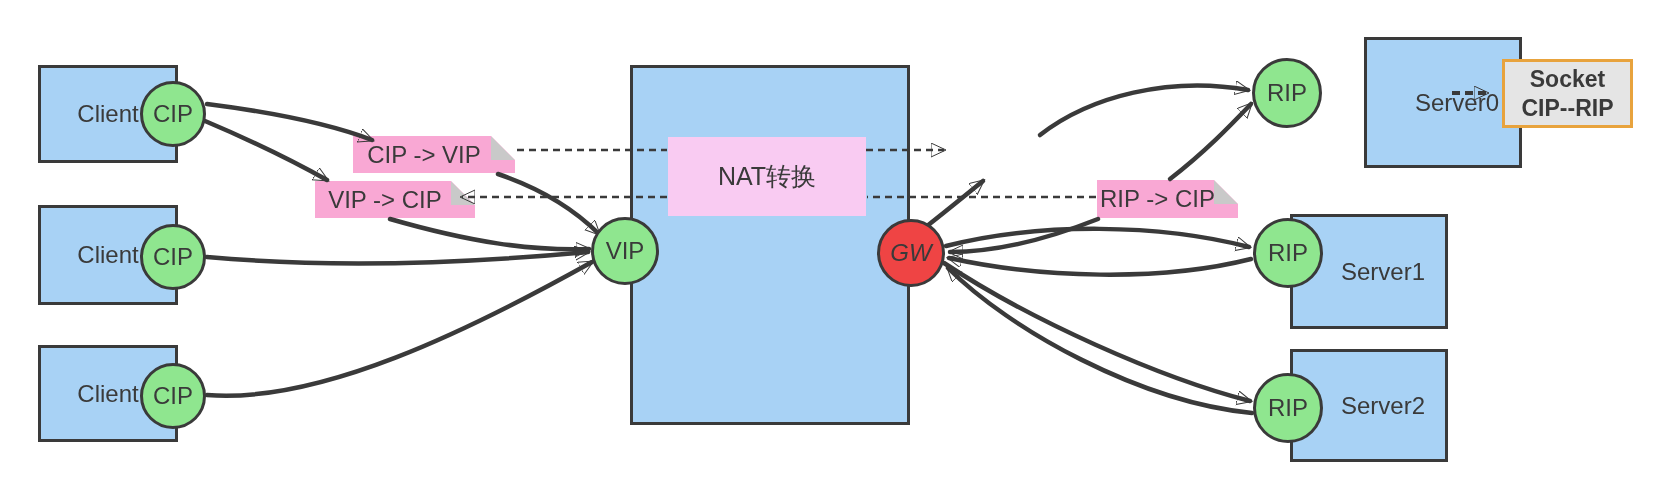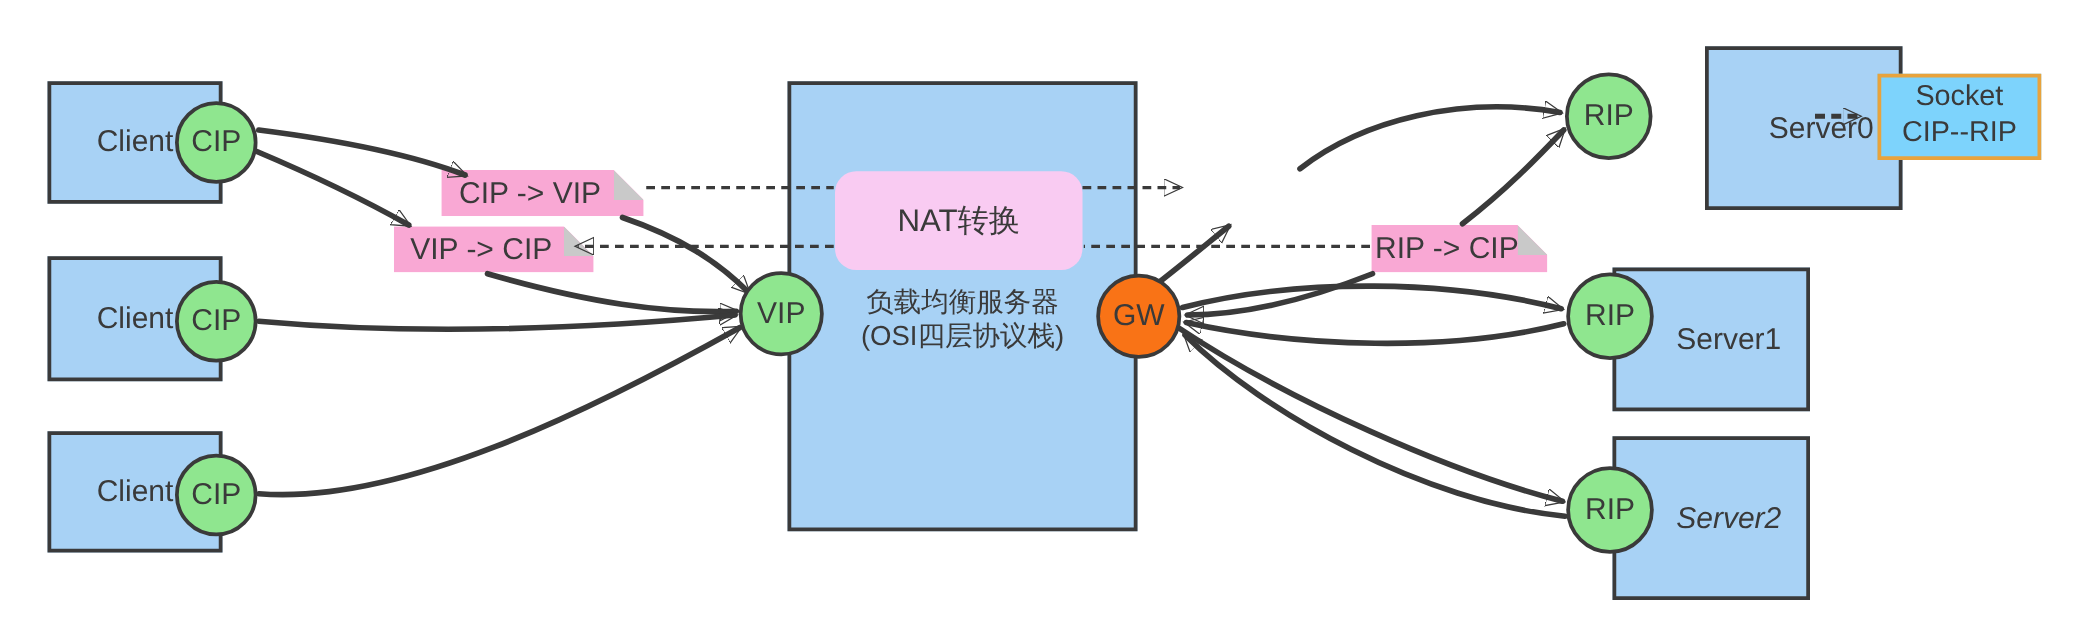--- a/index.html
+++ b/index.html
@@ -10,42 +10,42 @@
   .box-blue{
     position:absolute;background:#a8d2f5;border:3px solid #3a3a3a;
     display:flex;align-items:center;justify-content:center;
     font-size:24px;box-sizing:border-box;
   }
   .node-circle{
     position:absolute;border-radius:50%;border:3px solid #3a3a3a;
     display:flex;align-items:center;justify-content:center;
     font-size:24px;box-sizing:border-box;background:#8fe68f;z-index:6;
   }
-  .node-red{background:#f97316;}
+  .node-red{background:#ef4444;font-style:italic;}
   .nat-box{
     position:absolute;background:#f9cbf2;display:flex;align-items:center;justify-content:center;
     font-size:25px;z-index:3;
   }
   .lb-title{
     position:absolute;text-align:center;font-size:22px;line-height:27px;z-index:3;
   }
   .note{
     position:absolute;background:#f9a8d4;z-index:4;
     clip-path:polygon(0 0,calc(100% - 24px) 0,100% 24px,100% 100%,0 100%);
     display:flex;align-items:center;justify-content:center;
     font-size:24px;box-sizing:border-box;padding-right:20px;
   }
   .note .flap{
     position:absolute;top:0;right:0;width:24px;height:24px;background:#c9c9c9;
     clip-path:polygon(0 0,100% 100%,0 100%);
   }
   .socket-box{
-    position:absolute;background:#7dd3fc;border:3px solid #e8a33d;
-    display:flex;flex-direction:column;align-items:center;
-    font-size:23px;line-height:29px;box-sizing:border-box;z-index:4;
+    position:absolute;background:#e5e5e5;border:3px solid #e8a33d;
+    display:flex;flex-direction:column;align-items:center;justify-content:center;
+    font-size:23px;line-height:29px;box-sizing:border-box;z-index:4;font-weight:bold;
   }
   .server-label{padding-left:28px;}
   svg.wires{position:absolute;left:0;top:0;z-index:5;pointer-events:none;}
   svg.wires path{fill:none;stroke:#3a3a3a;}
   .curve{stroke-width:4.5px;stroke-linecap:round;}
   .dash{stroke-width:2.6px;stroke-dasharray:7 5;}
   .dash-thick{stroke-width:4px;stroke-dasharray:8 5;}
 </style>
 </head>
 <body>
@@ -56,35 +56,31 @@
     <span>Client</span>
   </div>
   <div class="box-blue" style="left:38px;top:205px;width:140px;height:100px;">
     <span>Client</span>
   </div>
   <div class="box-blue" style="left:38px;top:345px;width:140px;height:97px;">
     <span>Client</span>
   </div>
 
   <div class="box-blue" style="left:630px;top:65px;width:280px;height:360px;"></div>
-  <div class="nat-box" style="left:668px;top:137px;width:198px;height:79px;border-radius:17px;">
+  <div class="nat-box" style="left:668px;top:137px;width:198px;height:79px;">
     <span>NAT转换</span>
-  </div>
-  <div class="lb-title" style="left:630px;top:228px;width:280px;">
-    <div>负载均衡服务器</div>
-    <div>(OSI四层协议栈)</div>
   </div>
 
   <div class="box-blue" style="left:1364px;top:37px;width:158px;height:131px;">
     <span class="server-label">Server0</span>
   </div>
   <div class="box-blue" style="left:1290px;top:193px;width:158px;height:115px;margin-top:21px;">
     <span class="server-label">Server1</span>
   </div>
-  <div class="box-blue" style="left:1290px;top:349px;width:158px;height:131px;font-style:italic;">
+  <div class="box-blue" style="left:1290px;top:349px;width:158px;height:113px;">
     <span class="server-label">Server2</span>
   </div>
 
   <div class="socket-box" style="left:1502px;top:59px;width:131px;height:69px;">
     <div>Socket</div>
     <div>CIP--RIP</div>
   </div>
 
   <div class="note" style="left:353px;top:136px;width:162px;height:37px;">
     <span>CIP -&gt; VIP</span>

